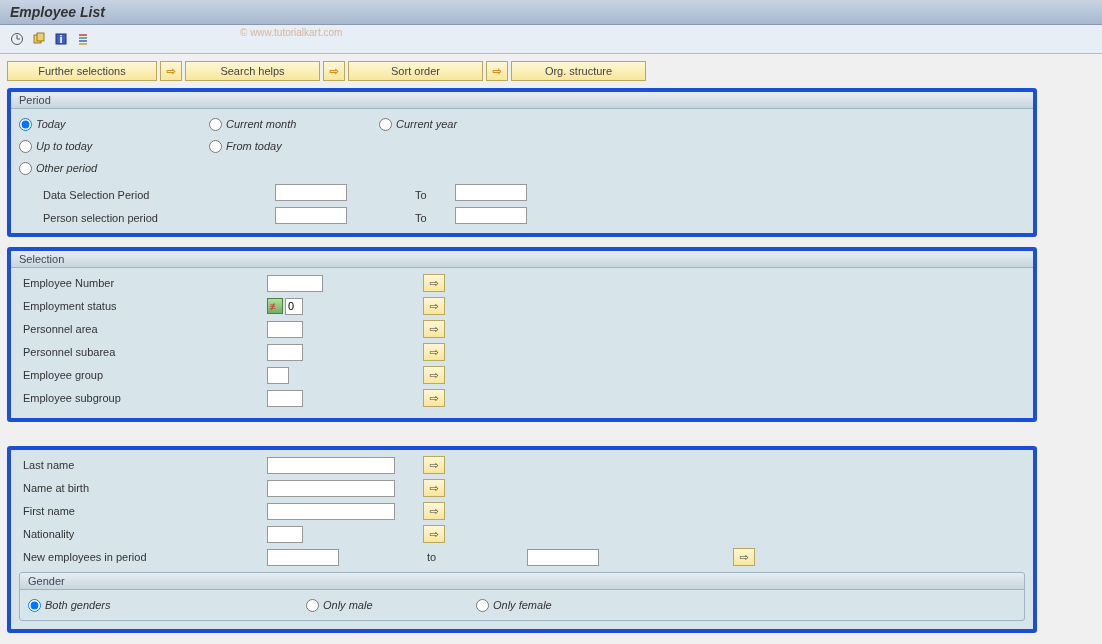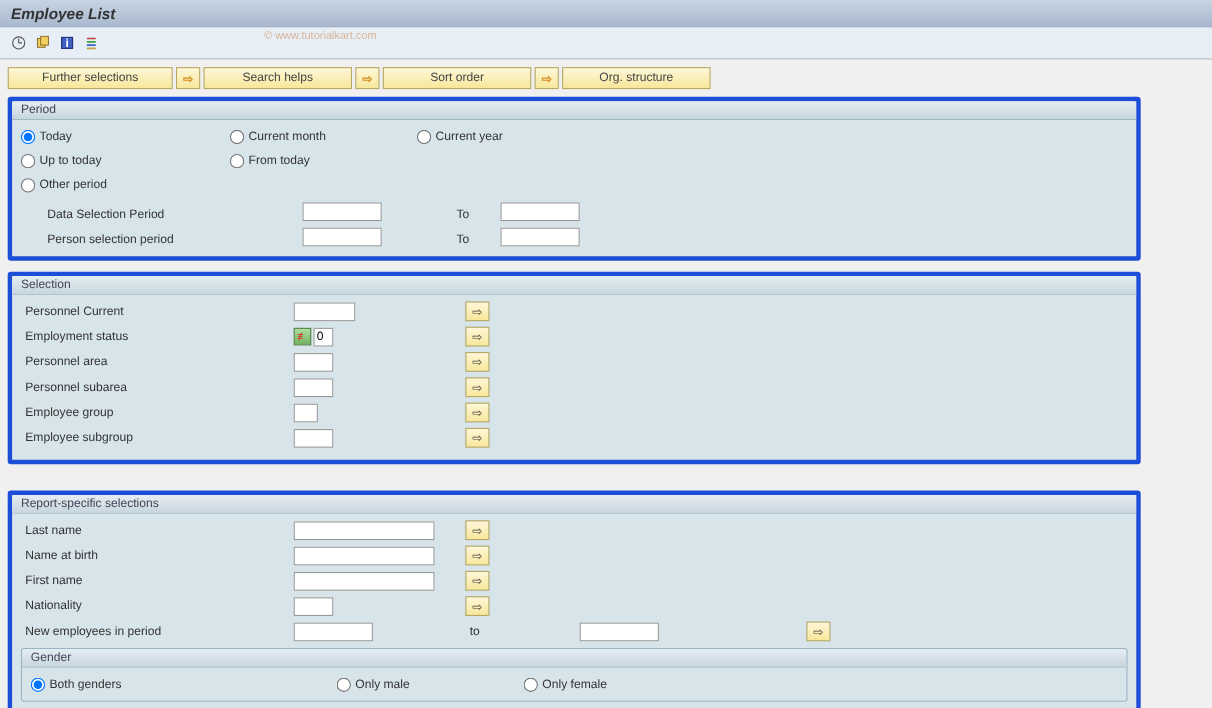--- a/index.html
+++ b/index.html
@@ -91,21 +91,21 @@
       align-items: center;
       height: 22px;
       margin-bottom: 0px;
     }
     
     .radio-col { width: 190px; display: flex; align-items: center; gap: 4px; }
     .radio-col.w2 { width: 170px; }
     .radio-col.w3 { width: 160px; }
     
     input[type="radio"] { width: 13px; height: 13px; margin: 0; }
-    .radio-label { color: #333; }
+    .radio-label { color: #333; font-style: italic; }
     
     .field-row {
       display: flex;
       align-items: flex-end;
       height: 22px;
       margin-bottom: 1px;
     }
     
     .label-col { width: 240px; color: #333; padding-left: 8px; }
     .label-col.indent { padding-left: 24px; width: 256px; }
@@ -260,21 +260,21 @@
         <div class="to-col">To</div>
         <input type="text" class="w-date" value="" style="">
       </div>
     </div>
   </div>
 
   <div class="group">
     <div class="group-title">Selection</div>
     <div class="group-body">
       <div class="sel-row">
-        <div class="sel-label">Personnel Current</div>
+        <div class="sel-label">Employee Number</div>
         <div class="sel-input-area">
             <input type="text" class="w-med" value="" style="">
           </div>
         <div class="sel-arrow-area">
             <div class="yellow-btn small">⇨</div>
           </div>
       </div>
       <div class="sel-row">
         <div class="sel-label">Employment status</div>
         <div class="sel-input-area">
@@ -320,21 +320,20 @@
         <div class="sel-arrow-area">
             <div class="yellow-btn small">⇨</div>
           </div>
       </div>
     </div>
   </div>
 
   <div style="height:14px"></div>
 
   <div class="group">
-    <div class="group-title">Report-specific selections</div>
     <div class="group-body">
       <div class="sel-row">
         <div class="sel-label">Last name</div>
         <div class="sel-input-area">
             <input type="text" class="w-lg" value="" style="">
           </div>
         <div class="sel-arrow-area">
             <div class="yellow-btn small">⇨</div>
           </div>
       </div>

